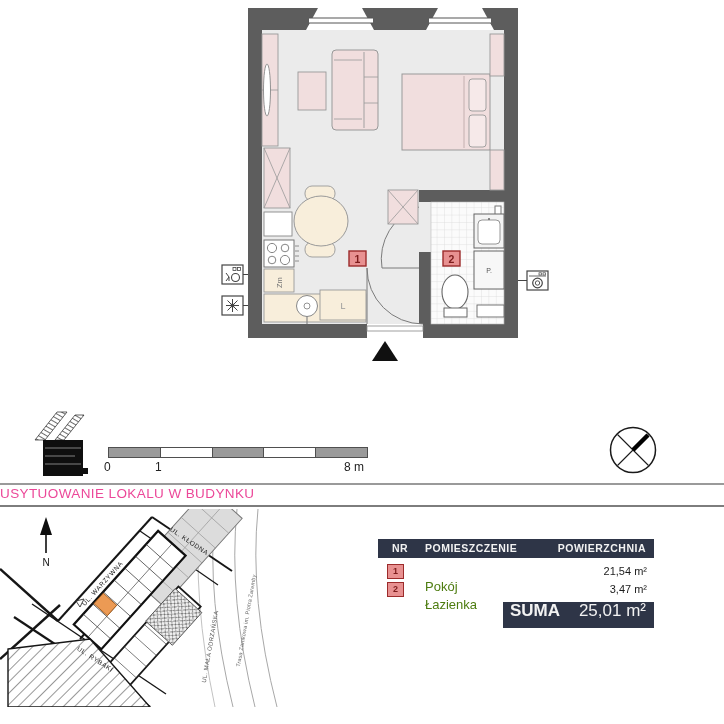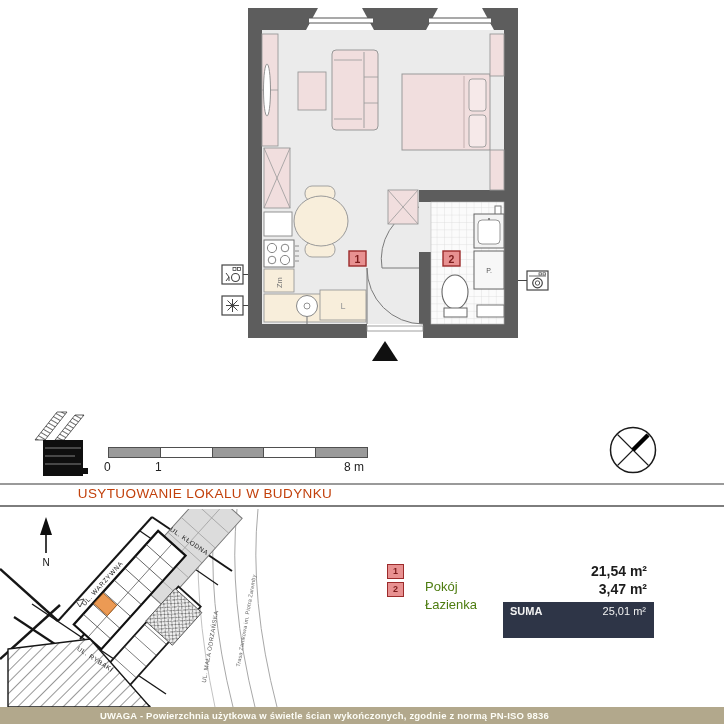--- a/index.html
+++ b/index.html
@@ -2,41 +2,41 @@
 <html><head>
 <meta charset="utf-8">
 <style>
   html,body{margin:0;padding:0;background:#fff;}
   .page{position:relative;width:724px;height:724px;background:#ffffff;overflow:hidden;
         font-family:"Liberation Sans", sans-serif;color:#1a1a1a;}
   .abs{position:absolute;}
   svg text{font-family:"Liberation Sans", sans-serif;}
   
   .rule{position:absolute;left:0;width:724px;background:#8d8d8d;height:2px;}
-  .sec-title{position:absolute;top:486px;font-size:13.5px;letter-spacing:.4px;color:#c2410c;
-             text-align:center;white-space:nowrap;}
+  .sec-title{position:absolute;top:486px;font-size:13.5px;letter-spacing:.4px;color:#ec4899;
+             white-space:nowrap;}
   
   .scalebar{position:absolute;left:108px;top:447px;width:258px;height:9px;border:1px solid #4f4f4f;
             display:flex;}
   .scalebar .seg{flex:1;border-right:1px solid #4f4f4f;}
   .scalebar .seg:last-child{border-right:none;}
   .seg.g{background:#9a9a9a;} .seg.w{background:#ffffff;}
   .tick{position:absolute;top:460px;font-size:12px;color:#222;}
   
   .rtable{position:absolute;left:378px;top:539px;width:276px;height:84px;font-family:"Liberation Sans",sans-serif;}
   .thead{position:absolute;left:0;top:0;width:276px;height:19px;background:#2e3547;color:#f2f2f2;
          font-size:10.5px;font-weight:bold;letter-spacing:.5px;line-height:19px;}
   .th-nr{position:absolute;left:14px;} .th-name{position:absolute;left:47px;} .th-area{position:absolute;right:8px;}
   .trow{position:absolute;left:0;width:276px;height:16px;}
   .badge{position:absolute;left:9px;top:1px;width:15px;height:13px;background:#e89191;border:1px solid #9c2b2b;
          color:#7c1c1c;font-size:9px;font-weight:bold;text-align:center;line-height:13px;}
   .rname{position:absolute;left:47px;top:16px;font-size:13px;color:#4d7c0f;line-height:16px;}
-  .rarea{position:absolute;right:7px;top:0;font-size:14px;color:#1c1c1c;line-height:16px;font-weight:bold;}
-  .suma{position:absolute;left:125px;top:63px;width:151px;height:36px;background:#2e3547;color:#f2f2f2;
-        font-size:11px;font-weight:bold;line-height:18px;}
+  .rarea{position:absolute;right:7px;top:0;font-size:11px;color:#1c1c1c;line-height:16px;}
+  .suma{position:absolute;left:125px;top:63px;width:151px;height:26px;background:#2e3547;color:#f2f2f2;
+        font-size:17px;font-weight:bold;line-height:18px;}
   .suma-label{position:absolute;left:7px;} .suma-value{position:absolute;right:8px;font-weight:normal;}
   
   .footer{position:absolute;left:0;top:707px;width:724px;height:17px;background:#b2a88c;}
   .footer span{position:absolute;left:100px;top:0;line-height:17px;font-size:9.5px;font-weight:bold;color:#fdfdf6;
                letter-spacing:.2px;white-space:nowrap;}
 </style>
 </head>
 <body>
 
 <div class="page">
@@ -331,33 +331,35 @@
     <text transform="translate(188,34) rotate(34)" text-anchor="middle" font-size="6.5" letter-spacing="0.6" fill="#222">UL. KŁODNA</text>
     <text transform="translate(104,76) rotate(-48)" text-anchor="middle" font-size="6.5" letter-spacing="0.6" fill="#222">UL. WARZYWNA</text>
     <text transform="translate(94,152) rotate(33)" text-anchor="middle" font-size="6.5" letter-spacing="0.6" fill="#222">UL. RYBAKI</text>
     <text transform="translate(212,138) rotate(-80)" text-anchor="middle" font-size="6" letter-spacing="0.4" fill="#555">UL. MAŁA ODRZAŃSKA</text>
     <text transform="translate(248,112) rotate(-80)" text-anchor="middle" font-size="5.5" letter-spacing="0.2" fill="#6a6a6a">Trasa Zamkowa im. Piotra Zaremby</text>
 
     <polygon points="76,92 84,90 80,98" fill="none" stroke="#333" stroke-width="0.9"></polygon>
   </svg>
 
   <div class="rtable">
+    <div class="thead">
+      <span class="th-nr">NR</span>
+      <span class="th-name">POMIESZCZENIE</span>
+      <span class="th-area">POWIERZCHNIA</span>
+    </div>
     <div class="trow" style="top:24px">
       <span class="badge">1</span>
       <span class="rname">Pokój</span>
       <span class="rarea">21,54 m²</span>
     </div>
     <div class="trow" style="top:42px">
       <span class="badge">2</span>
       <span class="rname">Łazienka</span>
       <span class="rarea">3,47 m²</span>
     </div>
     <div class="suma">
       <span class="suma-label">SUMA</span>
       <span class="suma-value">25,01 m²</span>
     </div>
   </div>
 
-  <div class="footer">
-    <span>UWAGA - Powierzchnia użytkowa w świetle ścian wykończonych, zgodnie z normą PN-ISO 9836</span>
-  </div>
 
 </div>
 
 </body></html>

